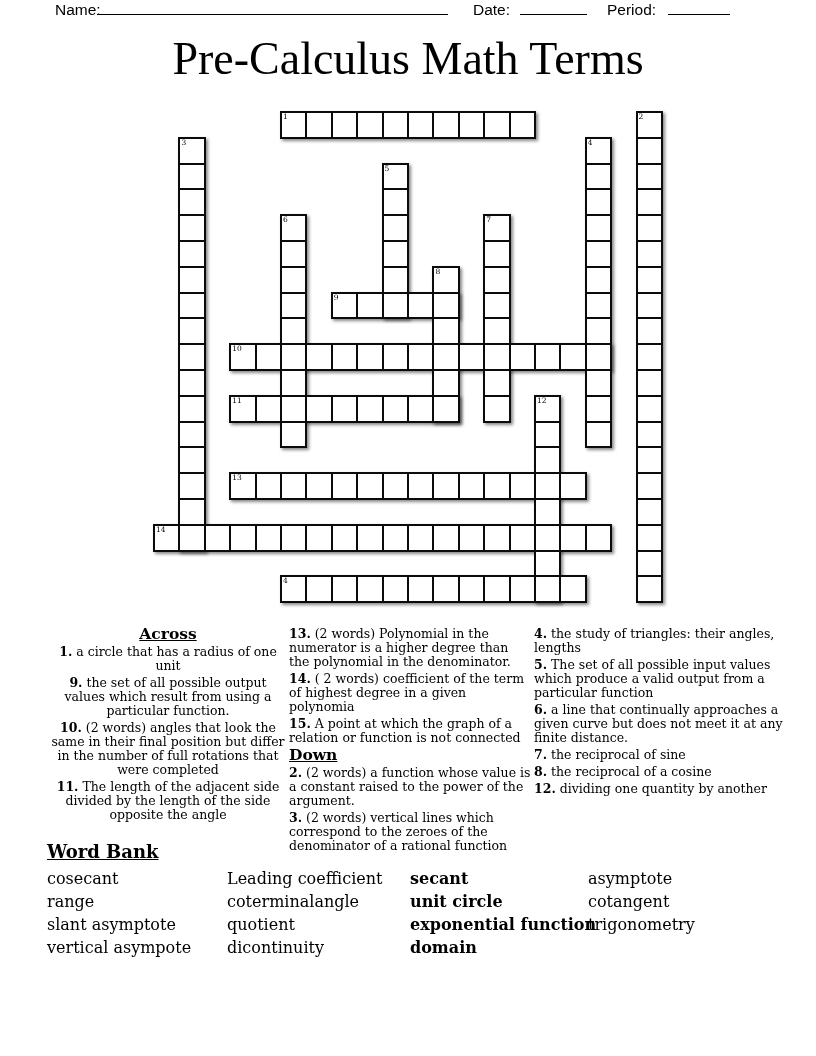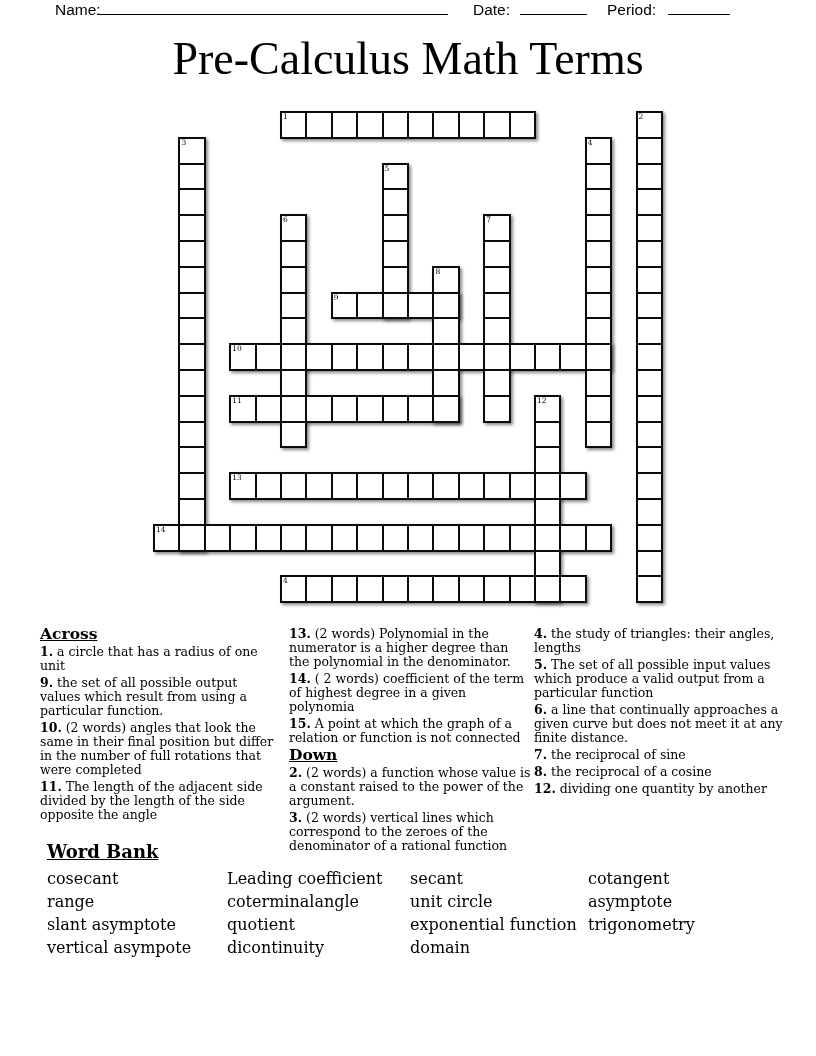--- a/index.html
+++ b/index.html
@@ -43,21 +43,21 @@
     font-family: "DejaVu Serif", serif;
     font-size: 7.5px; line-height: 9px; color: #000;
   }
 
   
   .clue-col {
     position: absolute; top: 627px;
     font-family: "DejaVu Serif", serif;
     font-size: 12.5px; line-height: 14px; color: #000;
   }
-  #clue-col-0 { left: 40px;  width: 240px; }
+  #clue-col-0 { left: 48px;  width: 240px; text-align: center; }
   #clue-col-1 { left: 289px; width: 242px; }
   #clue-col-2 { left: 534px; width: 254px; }
   .clue-head {
     font-size: 15.5px; font-weight: bold; text-decoration: underline;
     margin: 0 0 4px 0;
   }
   .clue { margin: 0 0 3px 0; }
   .clue b { font-weight: bold; }
 
   
@@ -322,26 +322,26 @@
         <div class="wb-item">range</div>
         <div class="wb-item">slant asymptote</div>
         <div class="wb-item">vertical asympote</div>
       </div>
       <div class="wb-col" style="width: 183px;">
         <div class="wb-item">Leading coefficient</div>
         <div class="wb-item">coterminalangle</div>
         <div class="wb-item">quotient</div>
         <div class="wb-item">dicontinuity</div>
       </div>
-      <div class="wb-col" style="width: 178px;">
+      <div class="wb-col" style="width: 178px; font-weight: bold;">
         <div class="wb-item">secant</div>
         <div class="wb-item">unit circle</div>
         <div class="wb-item">exponential function</div>
         <div class="wb-item">domain</div>
       </div>
       <div class="wb-col" style="width: 182px;">
+        <div class="wb-item">asymptote</div>
         <div class="wb-item">cotangent</div>
-        <div class="wb-item">asymptote</div>
         <div class="wb-item">trigonometry</div>
       </div>
     </div>
 
 </div>
 
 </body></html>

